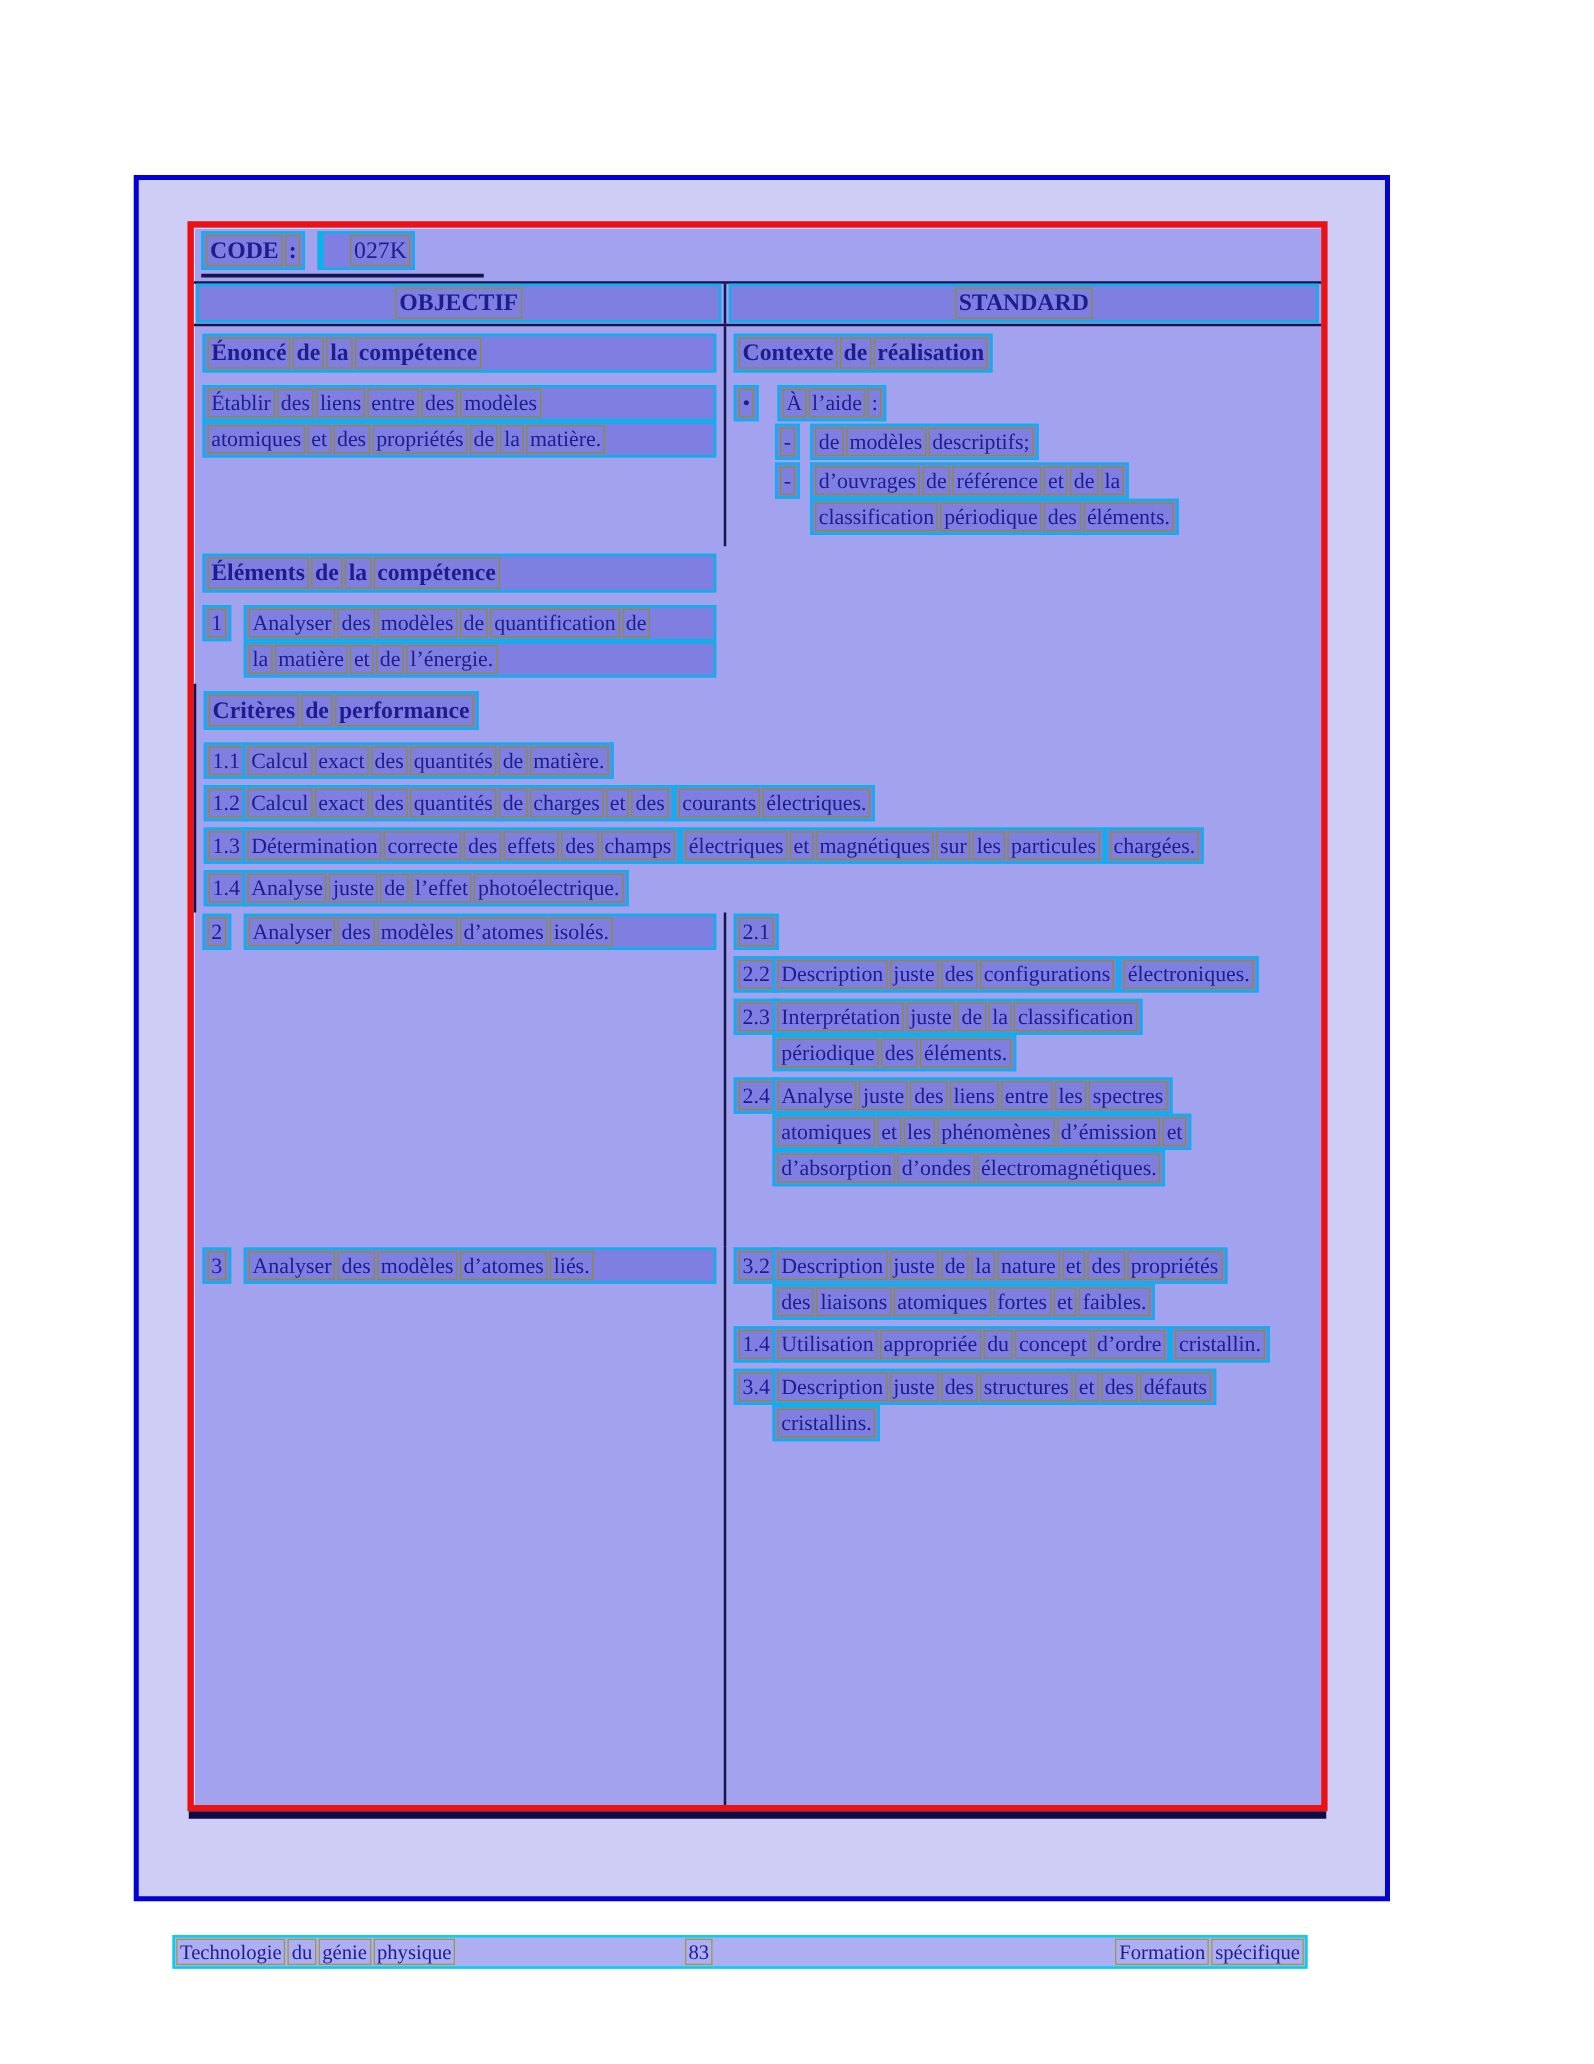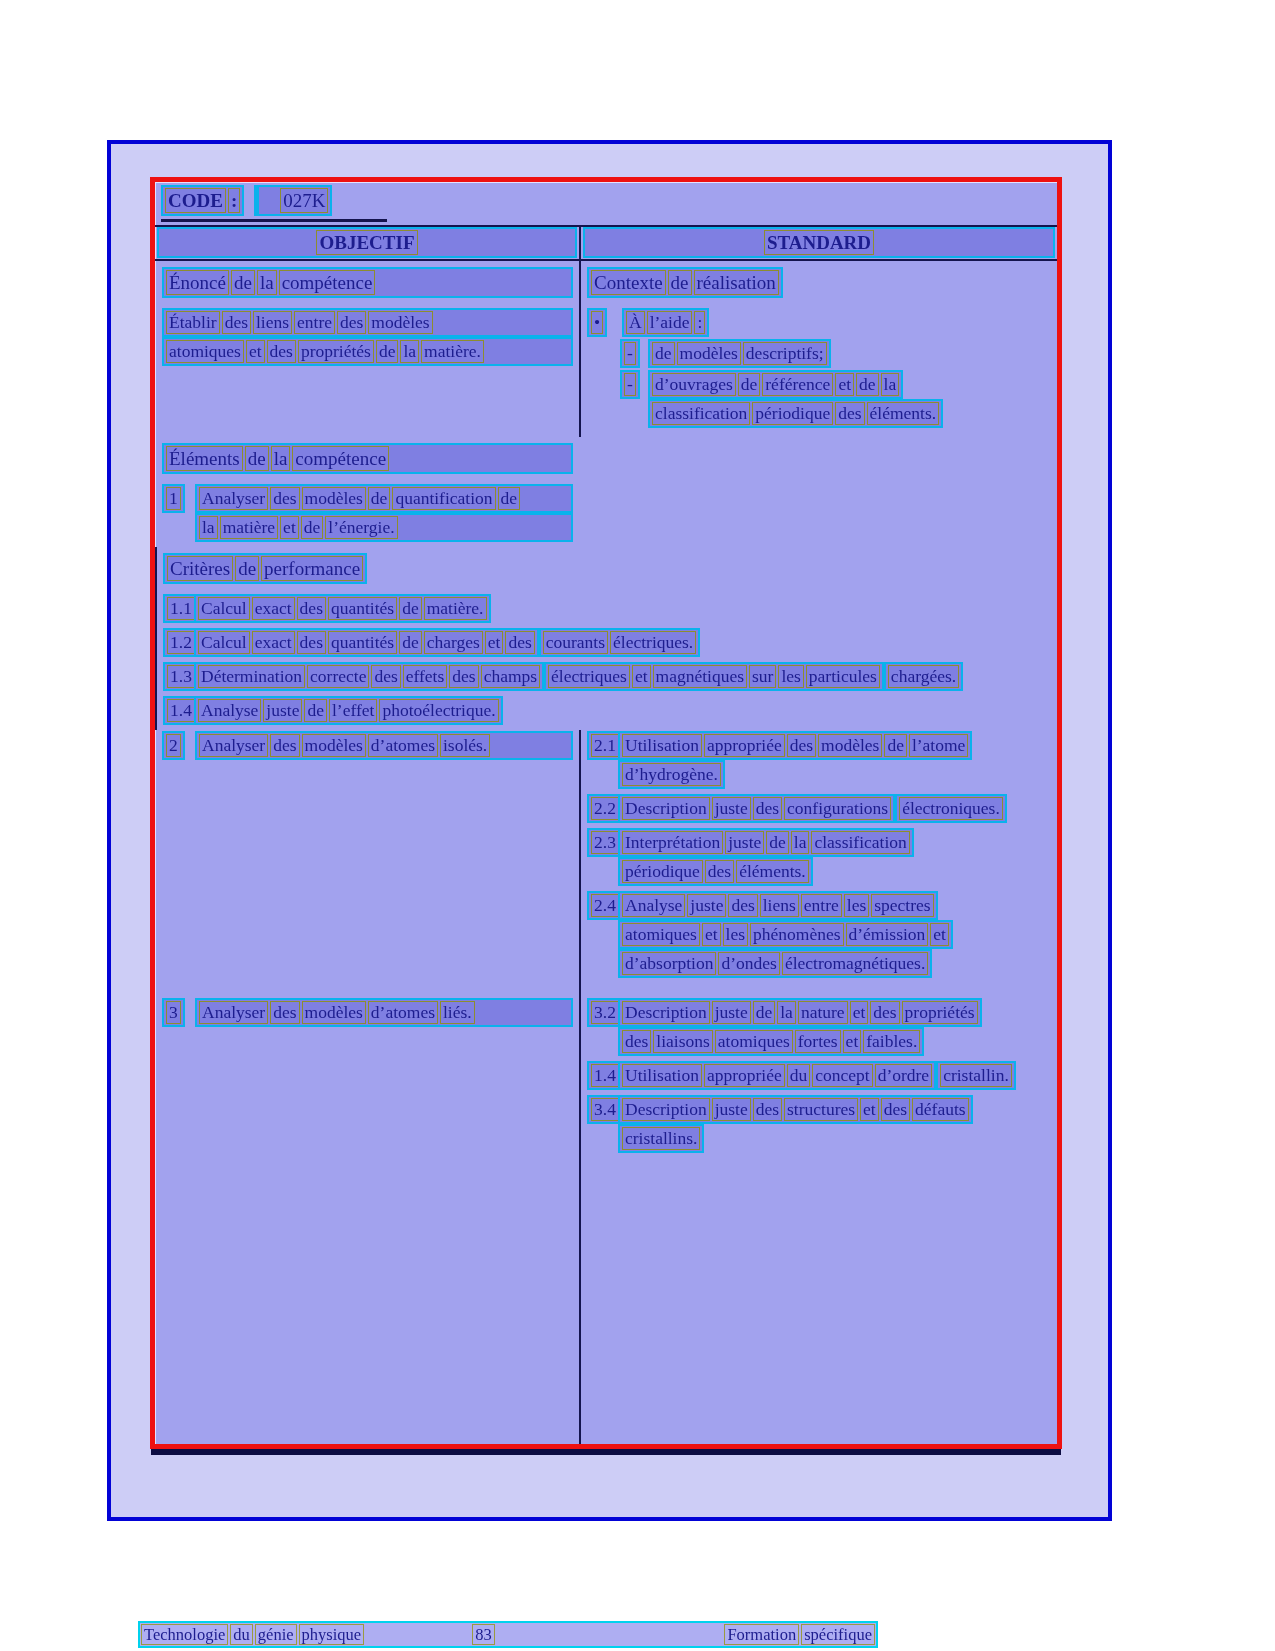--- a/index.html
+++ b/index.html
@@ -60,38 +60,38 @@
     display:inline-block;
     padding:0 1px;
   }
   .band.full{display:block;}
   .band.center{text-align:center;}
   .w{
     display:inline-block;border:1px solid var(--word-border);
     padding:0 2px;margin:1px 1px;line-height:21px;font-size:17.5px;
   }
   .h{margin-bottom:10px;}
-  .h .w{font-weight:normal;font-size:19px;line-height:23px;}
+  .h .w{font-weight:bold;font-size:19px;line-height:23px;}
   .hdr-cell .w{font-weight:bold;font-size:19px;line-height:23px;}
   .p .band{margin-bottom:0;}
   .item{display:flex;align-items:flex-start;margin-bottom:5px;}
   .numcol{flex:0 0 auto;}
   .cl .numcol{width:33px;}
   .cr .numcol{width:31px;}
   .itext{flex:1;min-width:0;}
   .bullet{margin-top:4px;margin-bottom:2px;}
   .bmark{flex:0 0 auto;width:35px;}
   .dash{margin-left:33px;margin-bottom:2px;}
   .dmark{flex:0 0 auto;width:28px;}
   .code-label .w{font-weight:bold;font-size:19px;line-height:23px;}
   .code-value{border-left:5px solid var(--hl-border);padding-left:20px;margin-left:10px;}
   .code-value .w{font-size:19px;line-height:23px;}
   
   .footer-bar{
-    position:absolute;left:138px;top:1621px;width:740px;height:27px;
+    position:absolute;left:138px;top:1548px;width:908px;height:27px;
     box-sizing:border-box;background:#aeaef2;border:2px solid #00d2ee;
     display:flex;align-items:center;justify-content:space-between;
   }
   .footer-bar .w{font-size:16.5px;line-height:19px;border-color:#9a9a40;}
   .foot-center{position:absolute;left:45%;top:0;}
 </style>
 </head>
 <body>
 
 <div class="page-frame">
@@ -173,21 +173,20 @@
             <div class="item">
               <span class="numcol"><span class="band"><span class="w">2</span></span></span>
               <div class="itext">
                 <span class="band full"><span class="w">Analyser</span><span class="w">des</span><span class="w">modèles</span><span class="w">d’atomes</span><span class="w">isolés.</span></span>
               </div>
             </div>
           </div>
           <div class="cr">
             <div class="item">
               <span class="numcol"><span class="band"><span class="w">2.1</span></span></span>
-              <div class="itext"><span class="band"><span class="w">Utilisation</span><span class="w">appropriée</span><span class="w">des</span><span class="w">modèles</span><span class="w">de</span><span class="w">l’atome</span></span><span class="band"><span class="w">d’hydrogène.</span></span></div>
             </div>
             <div class="item">
               <span class="numcol"><span class="band"><span class="w">2.2</span></span></span>
               <div class="itext"><span class="band"><span class="w">Description</span><span class="w">juste</span><span class="w">des</span><span class="w">configurations</span></span><span class="band"><span class="w">électroniques.</span></span></div>
             </div>
             <div class="item">
               <span class="numcol"><span class="band"><span class="w">2.3</span></span></span>
               <div class="itext"><span class="band"><span class="w">Interprétation</span><span class="w">juste</span><span class="w">de</span><span class="w">la</span><span class="w">classification</span></span><span class="band"><span class="w">périodique</span><span class="w">des</span><span class="w">éléments.</span></span></div>
             </div>
             <div class="item">

